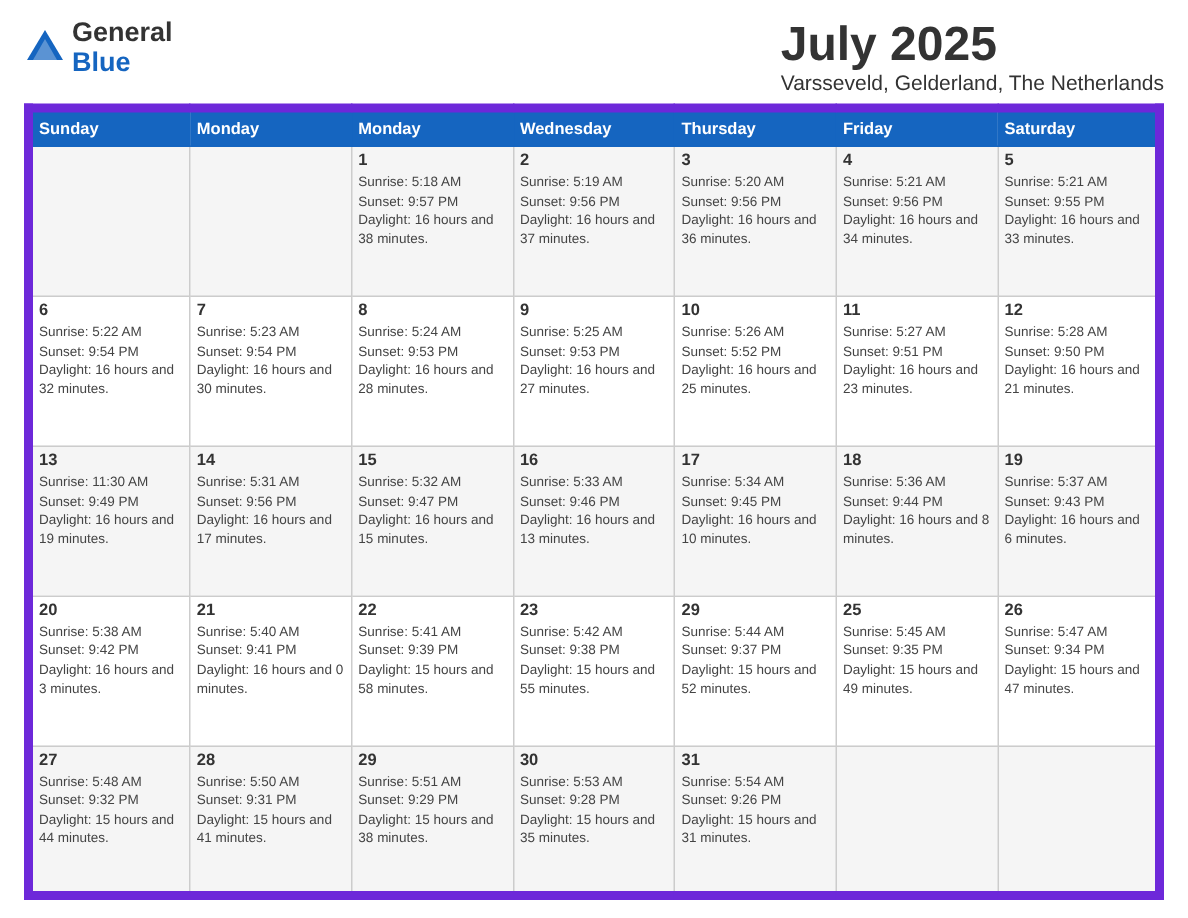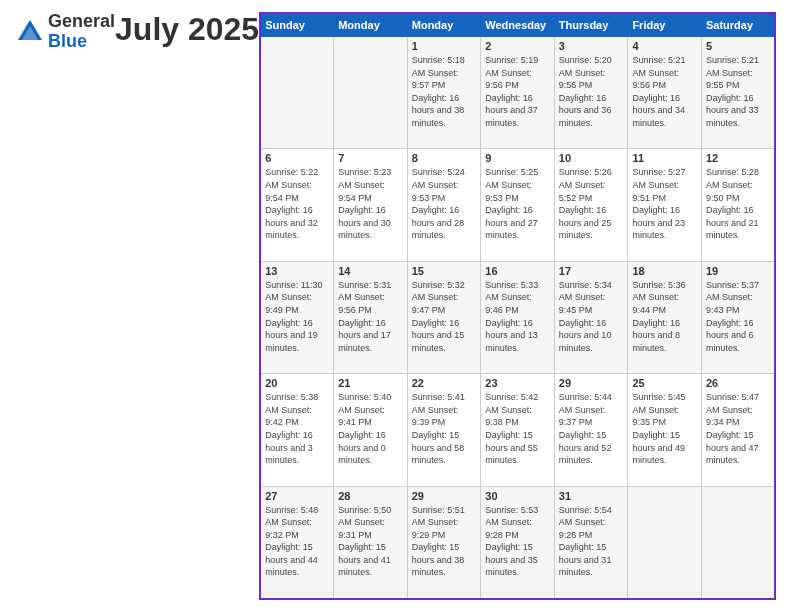--- a/index.html
+++ b/index.html
@@ -8,20 +8,21 @@
       background: #fff;
       width: 792px;
       height: 612px;
       overflow: hidden;
     }
     .page {
       width: 792px;
       height: 612px;
       padding: 12px 16px 12px 16px;
       display: flex;
+      flex-direction: column;
     }
     .header {
       display: flex;
       justify-content: space-between;
       align-items: flex-start;
       margin-bottom: 6px;
     }
     .logo {
       display: flex;
       align-items: center;
@@ -45,21 +46,21 @@
       font-weight: bold;
       color: #333;
       line-height: 1.1;
     }
     .subtitle {
       font-size: 14px;
       color: #333;
     }
     .calendar {
       flex: 1;
-      border: 2px solid #6d28d9;
+      border: 6px solid #6d28d9;
       border-collapse: collapse;
       width: 100%;
       table-layout: fixed;
     }
     .calendar thead tr th {
       background-color: #1565c0;
       color: #fff;
       font-size: 11px;
       font-weight: bold;
       padding: 5px 4px;
@@ -105,20 +106,21 @@
         <polygon points="14,2 26,22 2,22" fill="#1565c0"></polygon>
         <polygon points="14,8 22,22 6,22" fill="#fff" opacity="0.3"></polygon>
       </svg>
       <div class="logo-text">
         <span class="logo-general">General</span><br>
         <span class="logo-blue">Blue</span>
       </div>
     </div>
     <div class="title-block">
       <div class="main-title">July 2025</div>
+      <div class="subtitle">Varsseveld, Gelderland, The Netherlands</div>
     </div>
   </div>
 
   <table class="calendar">
     <thead>
       <tr>
       <th>Sunday</th>
           <th>Monday</th>
           <th>Monday</th>
           <th>Wednesday</th>

